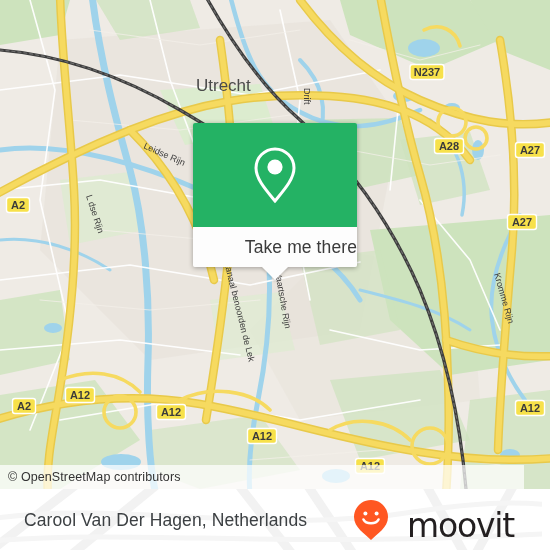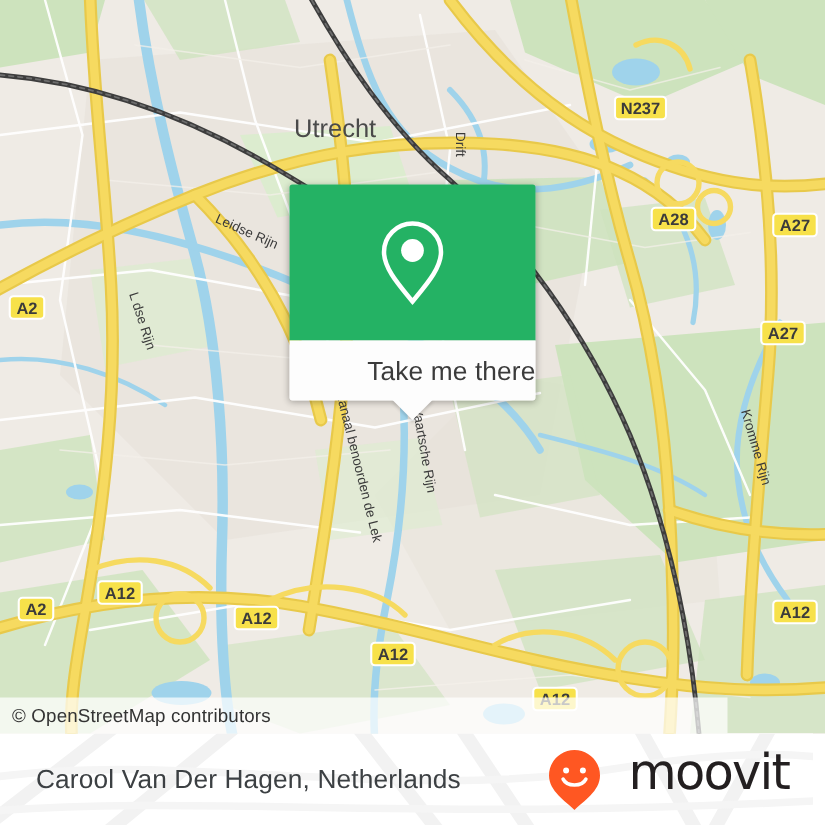--- a/index.html
+++ b/index.html
@@ -9,21 +9,21 @@
     background:#fff;
   }
   #app{position:relative;width:550px;height:550px;overflow:hidden;background:#fff;}
 
   
   .map-wrap{position:absolute;left:0;top:0;width:550px;height:489px;overflow:hidden;background:#efebe5;}
   .map-svg{position:absolute;left:0;top:0;width:550px;height:489px;display:block;}
 
   
   .attrib{
-    position:absolute;left:0;bottom:0;width:485px;height:24px;
+    position:absolute;left:0;bottom:0;width:524px;height:24px;
     background:rgba(255,255,255,0.72);
     display:flex;align-items:center;
   }
   .attrib span{
     font-size:12.5px;color:#333;padding-left:8px;letter-spacing:.1px;
   }
 
   
   .card{
     position:absolute;left:193px;top:123px;width:164px;
@@ -52,22 +52,22 @@
   .footer{
     position:absolute;left:0;top:489px;width:542px;height:61px;
     background:#fff;overflow:hidden;
   }
   .footer-bg{position:absolute;left:0;top:0;width:550px;height:61px;}
   .footer-title{
     position:absolute;left:24px;top:50%;transform:translateY(-50%);
     font-size:17.5px;color:#3c4043;white-space:nowrap;letter-spacing:.1px;
   }
   .brand{
-    position:absolute;right:16px;top:50%;transform:translateY(-50%);
-    display:flex;align-items:flex-start;gap:16px;
+    position:absolute;right:28px;top:50%;transform:translateY(-50%);
+    display:flex;align-items:flex-end;gap:16px;
   }
   .brand-word{
     font-size:33px;color:#231f20;letter-spacing:-1.2px;line-height:1;
     font-family:"DejaVu Sans", sans-serif;font-weight:400;
   }
 </style>
 </head>
 <body>
 
 <div id="app">

